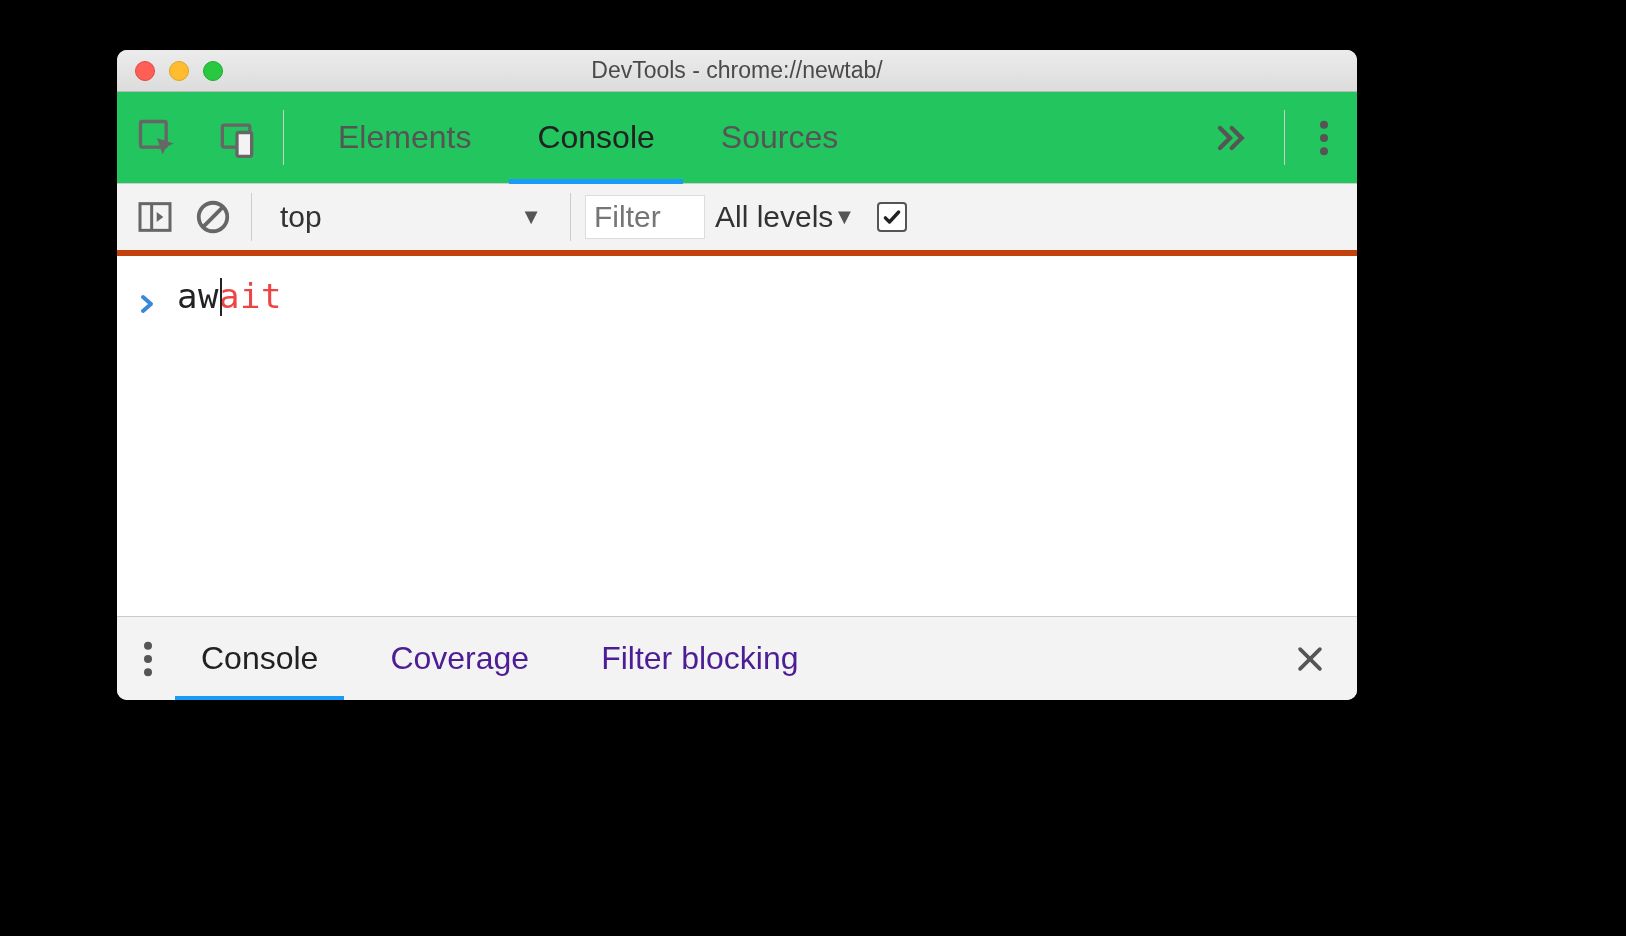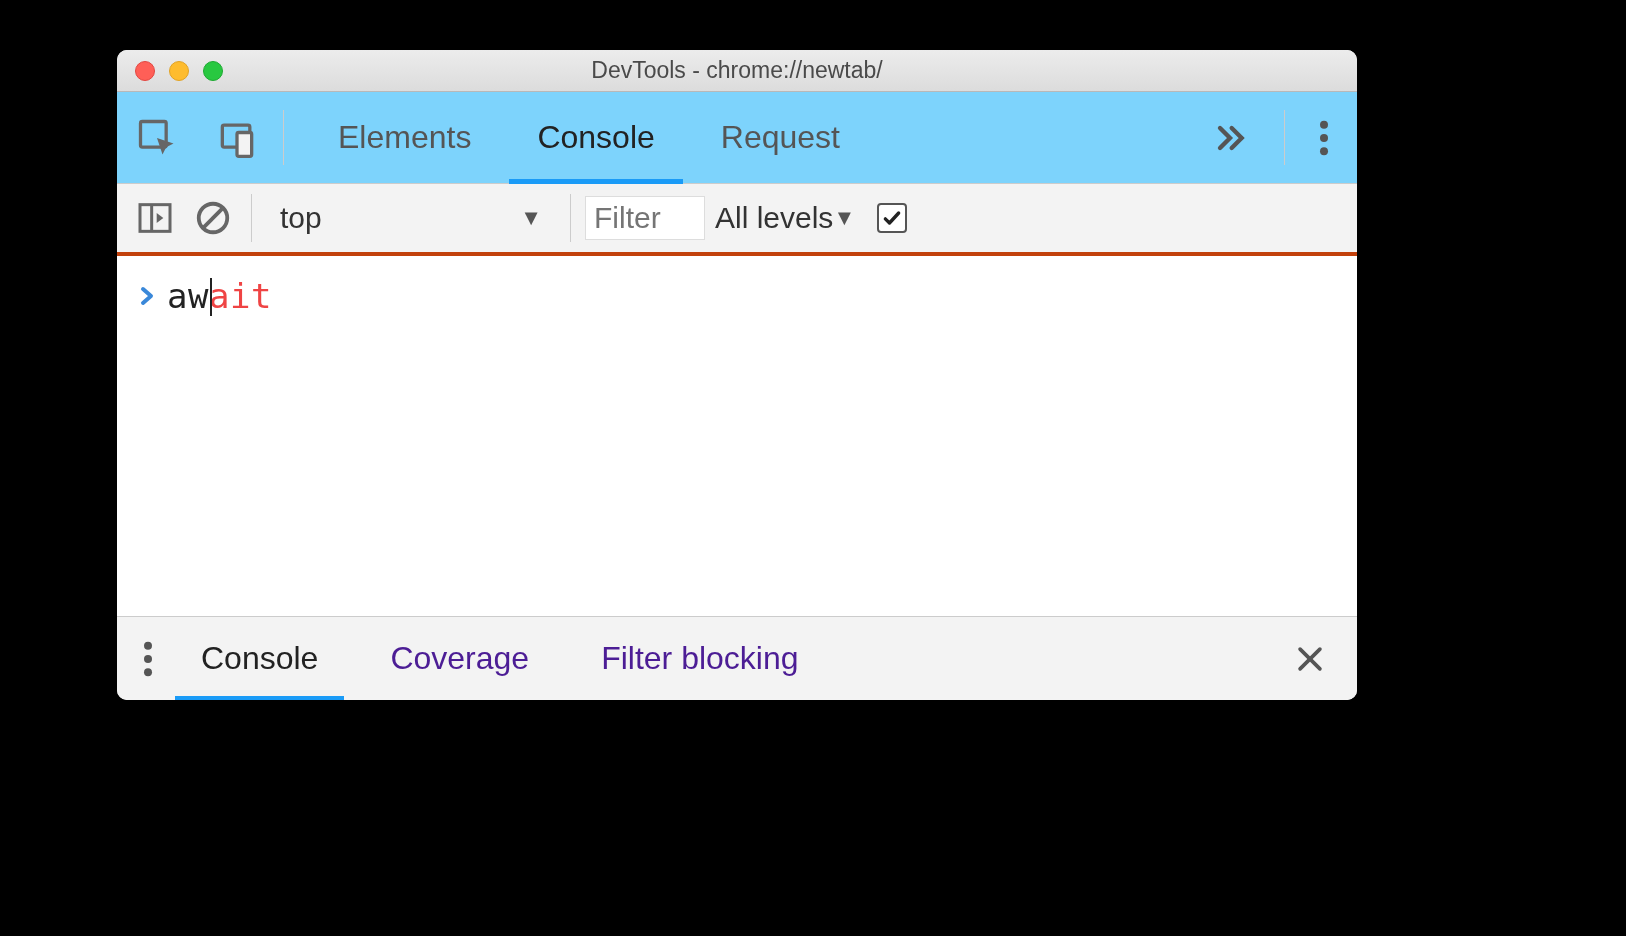--- a/index.html
+++ b/index.html
@@ -54,21 +54,21 @@
     font-size: 23px;
     color: #4a4a4a;
     pointer-events: none;
   }
   
   .tabbar {
     display: flex;
     align-items: stretch;
     height: 92px;
     border-bottom: 1px solid #ccc;
-    background: #7dd3fc;
+    background: #22c55e;
     flex-shrink: 0;
   }
   .tb-iconbtn {
     display: flex;
     align-items: center;
     justify-content: center;
     padding: 0 18px;
   }
   .tb-sep {
     width: 1px;
@@ -112,21 +112,21 @@
     align-items: center;
     padding: 0 28px;
     color: #555;
   }
   
   .consolebar {
     display: flex;
     align-items: center;
     height: 72px;
     background: #f3f3f3;
-    border-bottom: 4px solid #c2410c;
+    border-bottom: 6px solid #c2410c;
     padding: 0 14px;
     gap: 10px;
     flex-shrink: 0;
     overflow: hidden;
   }
   .cb-iconbtn {
     display: flex;
     align-items: center;
     justify-content: center;
     width: 48px;
@@ -183,23 +183,23 @@
   
   .console-body {
     flex: 1;
     background: #fff;
     display: flex;
     flex-direction: column;
     overflow: hidden;
   }
   .prompt-line {
     display: flex;
-    align-items: center;
+    align-items: flex-end;
     padding: 20px 18px 6px 18px;
-    gap: 8px;
+    gap: 18px;
   }
   .prompt-chevron {
     color: #3a88d9;
   }
   .prompt-chevron svg { width: 24px; height: 24px; }
   .prompt-text {
     font-family: Menlo, Consolas, monospace;
     font-size: 34px;
     color: #222;
     position: relative;
@@ -289,21 +289,21 @@
     <div class="tb-iconbtn">
       <svg width="44" height="44" viewBox="0 0 24 24" fill="none" stroke="#666" stroke-width="1.8">
         <rect x="4" y="5" width="15" height="12" rx="1"></rect>
         <rect x="12" y="9" width="8" height="13" rx="1" fill="#f3f3f3"></rect>
       </svg>
     </div>
     <div class="tb-sep"></div>
     <div class="tb-tabs">
       <div class="tb-tab">Elements</div>
       <div class="tb-tab active">Console</div>
-      <div class="tb-tab">Request</div>
+      <div class="tb-tab">Sources</div>
     </div>
     <div class="tb-more">
       <svg width="40" height="40" viewBox="0 0 24 24" fill="none" stroke="#555" stroke-width="2.6" stroke-linecap="round">
         <path d="M6 6 L12 12 L6 18"></path>
         <path d="M13 6 L19 12 L13 18"></path>
       </svg>
     </div>
     <div class="tb-sep"></div>
     <div class="tb-vdots">
       <svg width="10" height="40" viewBox="0 0 6 24">

